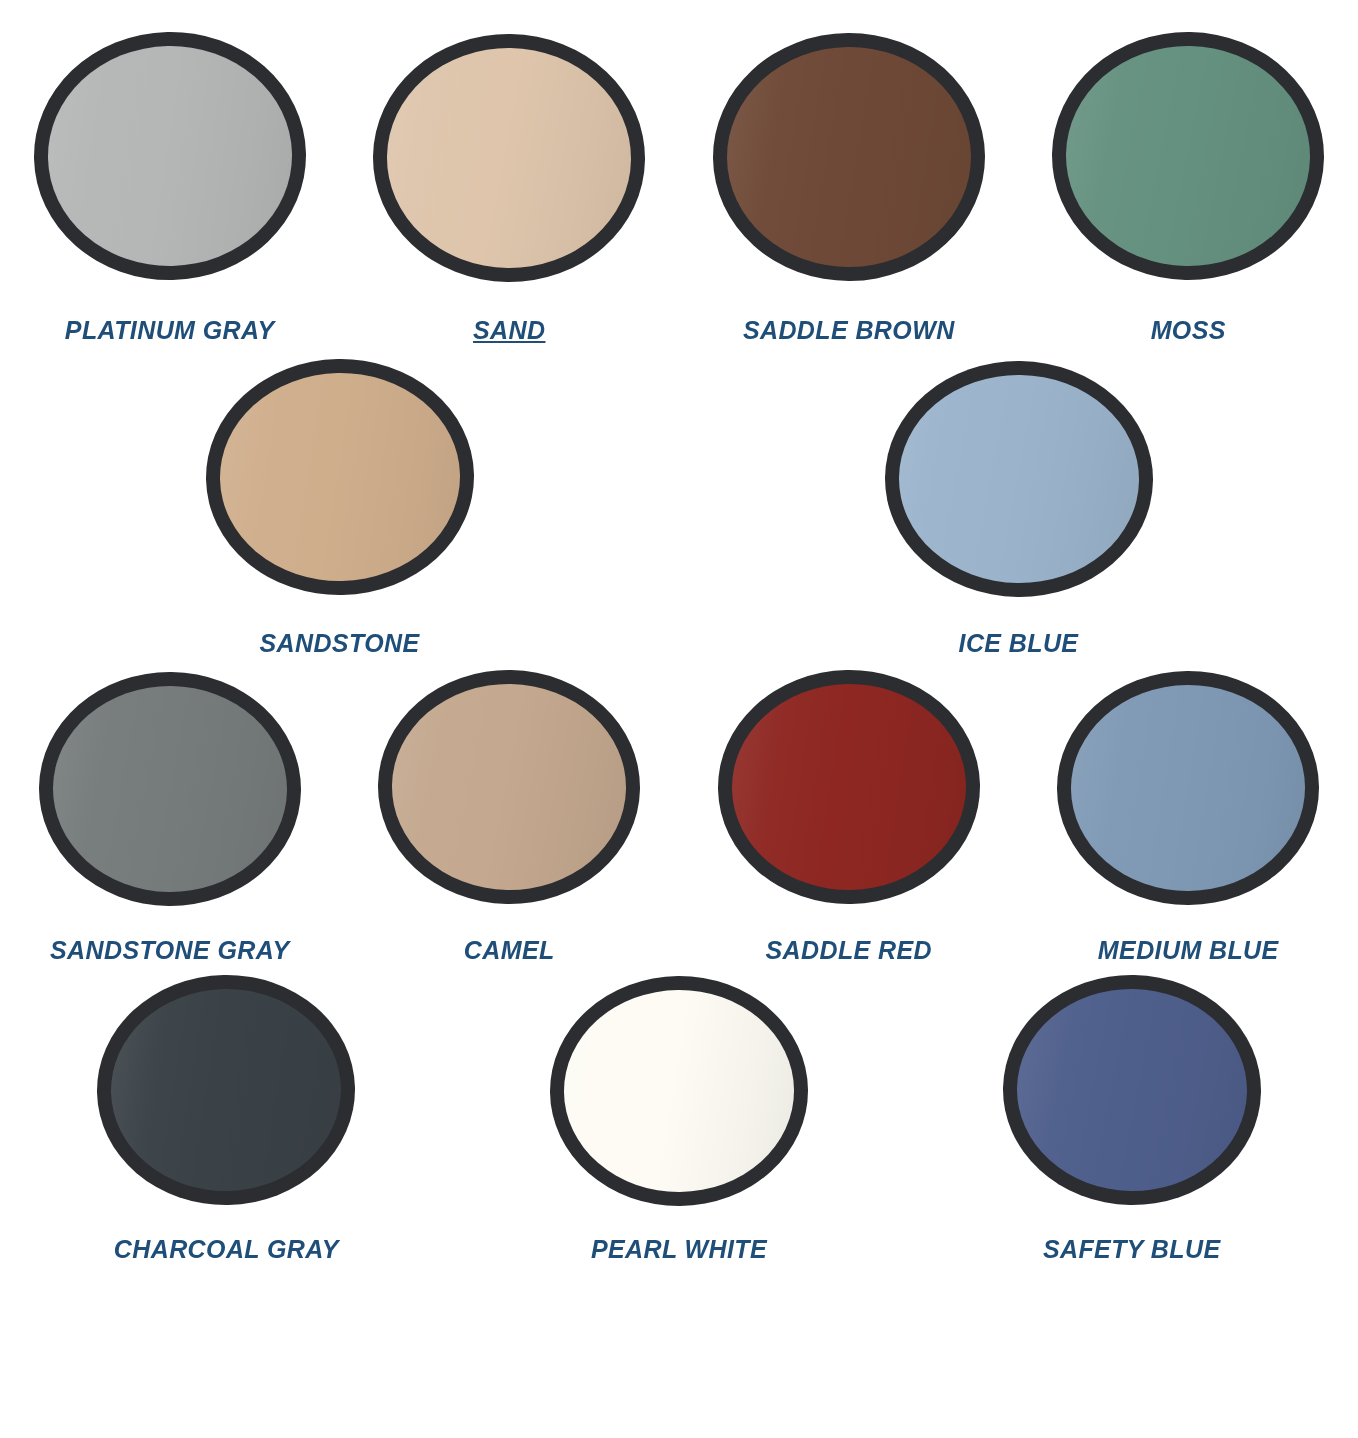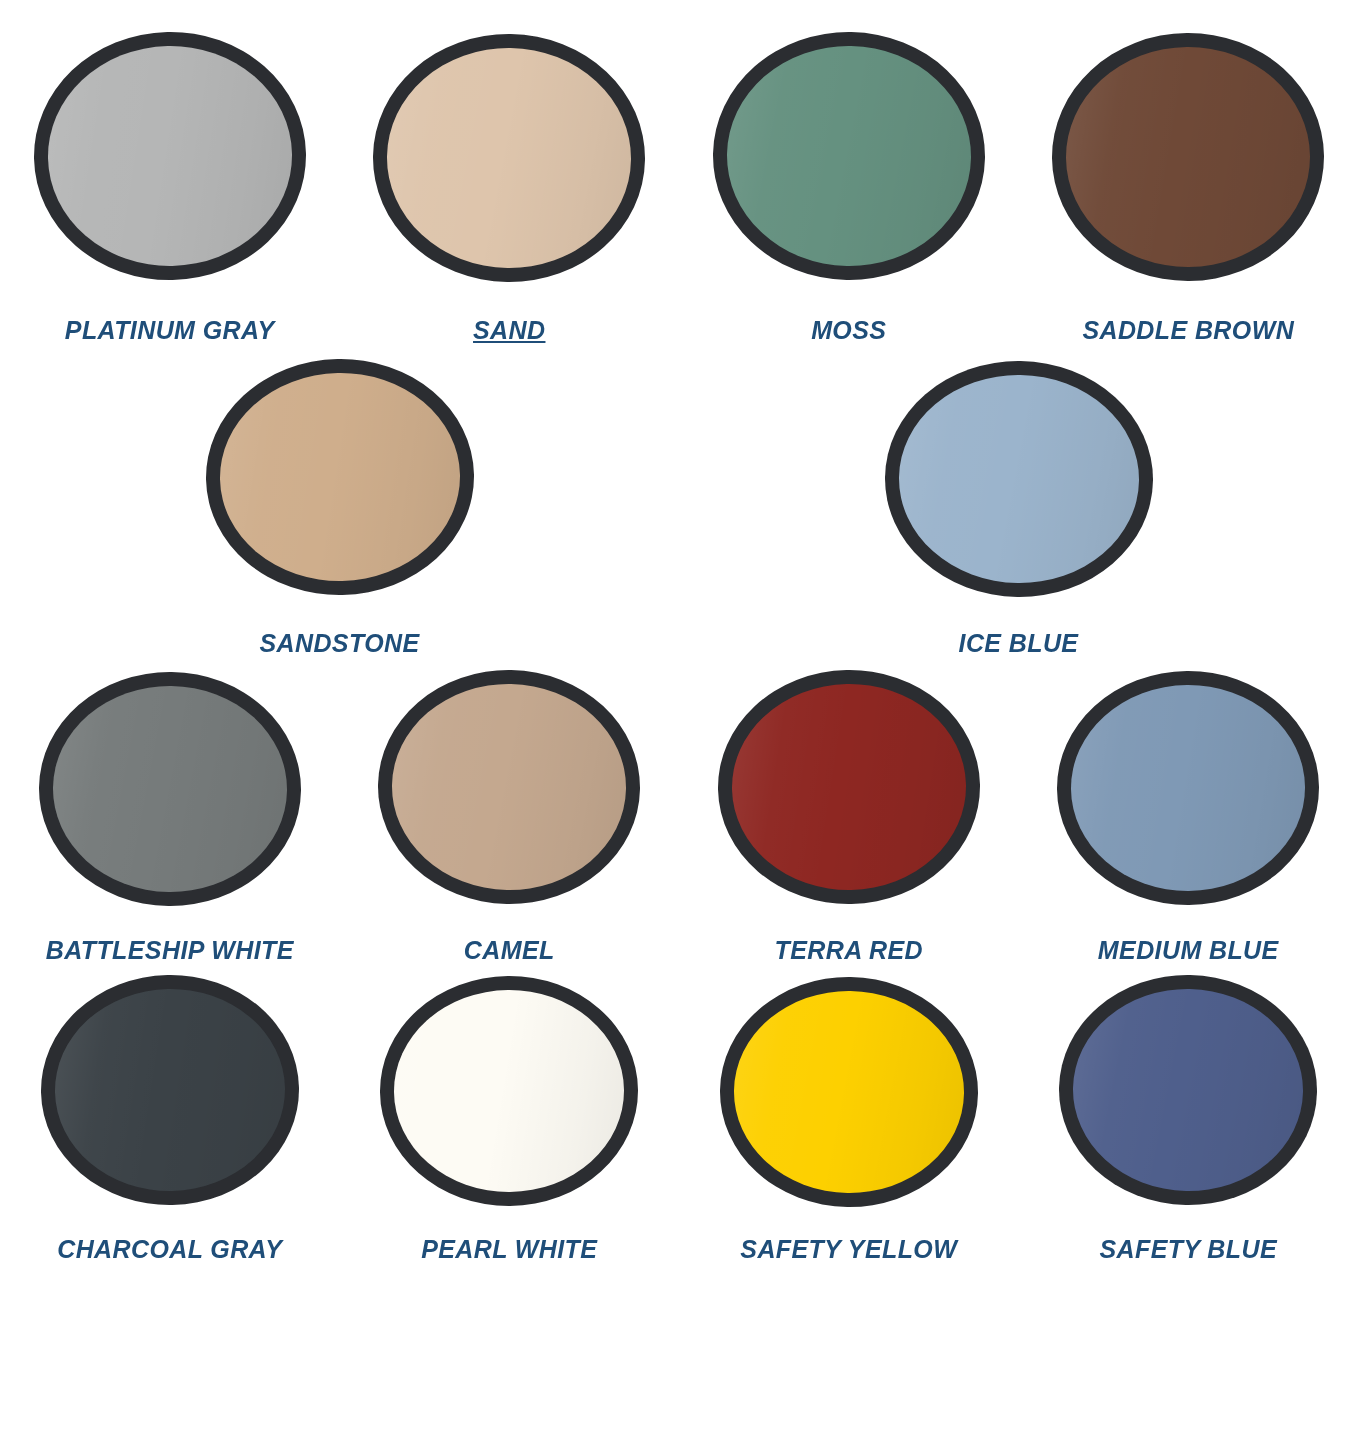--- a/index.html
+++ b/index.html
@@ -121,36 +121,36 @@
       <div class="swatch-wrap">
         <div class="swatch nudge-b" style="background: rgb(43, 45, 49);">
           <span class="fill" style="background: rgb(222, 197, 172); width: calc(100% - 28px); height: calc(100% - 28px);"></span>
           <span class="sheen" style="width: calc(100% - 28px); height: calc(100% - 28px);"></span>
         </div>
       </div>
       <div class="label" style="color: rgb(31, 78, 121); text-decoration: underline;">SAND</div>
     </div>
     <div class="cell">
       <div class="swatch-wrap">
+        <div class="swatch nudge-c" style="background: rgb(43, 45, 49);">
+          <span class="fill" style="background: rgb(111, 73, 55); width: calc(100% - 28px); height: calc(100% - 28px);"></span>
+          <span class="sheen" style="width: calc(100% - 28px); height: calc(100% - 28px);"></span>
+        </div>
+      </div>
+      <div class="label" style="color: rgb(31, 78, 121);">SADDLE BROWN</div>
+    </div>
+    <div class="cell">
+      <div class="swatch-wrap">
         <div class="swatch nudge-d" style="background: rgb(43, 45, 49);">
           <span class="fill" style="background: rgb(101, 145, 128); width: calc(100% - 28px); height: calc(100% - 28px);"></span>
           <span class="sheen" style="width: calc(100% - 28px); height: calc(100% - 28px);"></span>
         </div>
       </div>
       <div class="label" style="color: rgb(31, 78, 121);">MOSS</div>
     </div>
-    <div class="cell">
-      <div class="swatch-wrap">
-        <div class="swatch nudge-c" style="background: rgb(43, 45, 49);">
-          <span class="fill" style="background: rgb(111, 73, 55); width: calc(100% - 28px); height: calc(100% - 28px);"></span>
-          <span class="sheen" style="width: calc(100% - 28px); height: calc(100% - 28px);"></span>
-        </div>
-      </div>
-      <div class="label" style="color: rgb(31, 78, 121);">SADDLE BROWN</div>
-    </div>
   </div>
 
   <div class="row row-2">
     <div class="cell">
       <div class="swatch-wrap">
         <div class="swatch nudge-a" style="background: rgb(43, 45, 49);">
           <span class="fill" style="background: rgb(207, 174, 140); width: calc(100% - 28px); height: calc(100% - 28px);"></span>
           <span class="sheen" style="width: calc(100% - 28px); height: calc(100% - 28px);"></span>
         </div>
       </div>
@@ -168,39 +168,39 @@
   </div>
 
   <div class="row row-3">
     <div class="cell">
       <div class="swatch-wrap">
         <div class="swatch nudge-b" style="background: rgb(43, 45, 49);">
           <span class="fill" style="background: rgb(118, 123, 123); width: calc(100% - 28px); height: calc(100% - 28px);"></span>
           <span class="sheen" style="width: calc(100% - 28px); height: calc(100% - 28px);"></span>
         </div>
       </div>
-      <div class="label" style="color: rgb(31, 78, 121);">BATTLESHIP WHITE</div>
+      <div class="label" style="color: rgb(31, 78, 121);">SANDSTONE GRAY</div>
     </div>
     <div class="cell">
       <div class="swatch-wrap">
         <div class="swatch nudge-d" style="background: rgb(43, 45, 49);">
           <span class="fill" style="background: rgb(196, 168, 143); width: calc(100% - 28px); height: calc(100% - 28px);"></span>
           <span class="sheen" style="width: calc(100% - 28px); height: calc(100% - 28px);"></span>
         </div>
       </div>
       <div class="label" style="color: rgb(31, 78, 121);">CAMEL</div>
     </div>
     <div class="cell">
       <div class="swatch-wrap">
         <div class="swatch nudge-a" style="background: rgb(43, 45, 49);">
           <span class="fill" style="background: rgb(142, 39, 34); width: calc(100% - 28px); height: calc(100% - 28px);"></span>
           <span class="sheen" style="width: calc(100% - 28px); height: calc(100% - 28px);"></span>
         </div>
       </div>
-      <div class="label" style="color: rgb(31, 78, 121);">TERRA RED</div>
+      <div class="label" style="color: rgb(31, 78, 121);">SADDLE RED</div>
     </div>
     <div class="cell">
       <div class="swatch-wrap">
         <div class="swatch nudge-c" style="background: rgb(43, 45, 49);">
           <span class="fill" style="background: rgb(127, 153, 181); width: calc(100% - 28px); height: calc(100% - 28px);"></span>
           <span class="sheen" style="width: calc(100% - 28px); height: calc(100% - 28px);"></span>
         </div>
       </div>
       <div class="label" style="color: rgb(31, 78, 121);">MEDIUM BLUE</div>
     </div>
@@ -220,29 +220,20 @@
       <div class="swatch-wrap">
         <div class="swatch nudge-c" style="background: rgb(43, 45, 49);">
           <span class="fill" style="background: rgb(253, 251, 244); width: calc(100% - 28px); height: calc(100% - 28px);"></span>
           <span class="sheen" style="width: calc(100% - 28px); height: calc(100% - 28px);"></span>
         </div>
       </div>
       <div class="label" style="color: rgb(31, 78, 121);">PEARL WHITE</div>
     </div>
     <div class="cell">
       <div class="swatch-wrap">
-        <div class="swatch nudge-b" style="background: rgb(43, 45, 49);">
-          <span class="fill" style="background: rgb(253, 208, 0); width: calc(100% - 28px); height: calc(100% - 28px);"></span>
-          <span class="sheen" style="width: calc(100% - 28px); height: calc(100% - 28px);"></span>
-        </div>
-      </div>
-      <div class="label" style="color: rgb(31, 78, 121);">SAFETY YELLOW</div>
-    </div>
-    <div class="cell">
-      <div class="swatch-wrap">
         <div class="swatch nudge-d" style="background: rgb(43, 45, 49);">
           <span class="fill" style="background: rgb(79, 95, 140); width: calc(100% - 28px); height: calc(100% - 28px);"></span>
           <span class="sheen" style="width: calc(100% - 28px); height: calc(100% - 28px);"></span>
         </div>
       </div>
       <div class="label" style="color: rgb(31, 78, 121);">SAFETY BLUE</div>
     </div>
   </div>
 
 </div>

